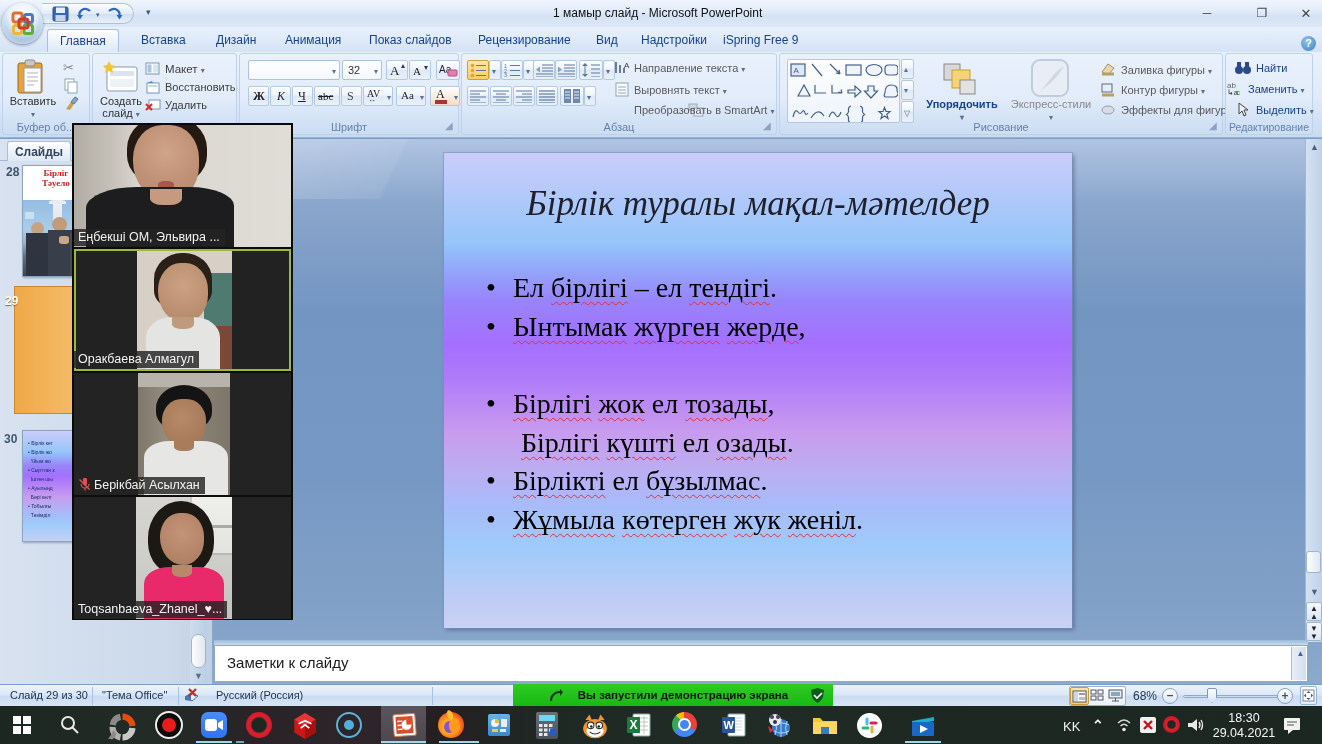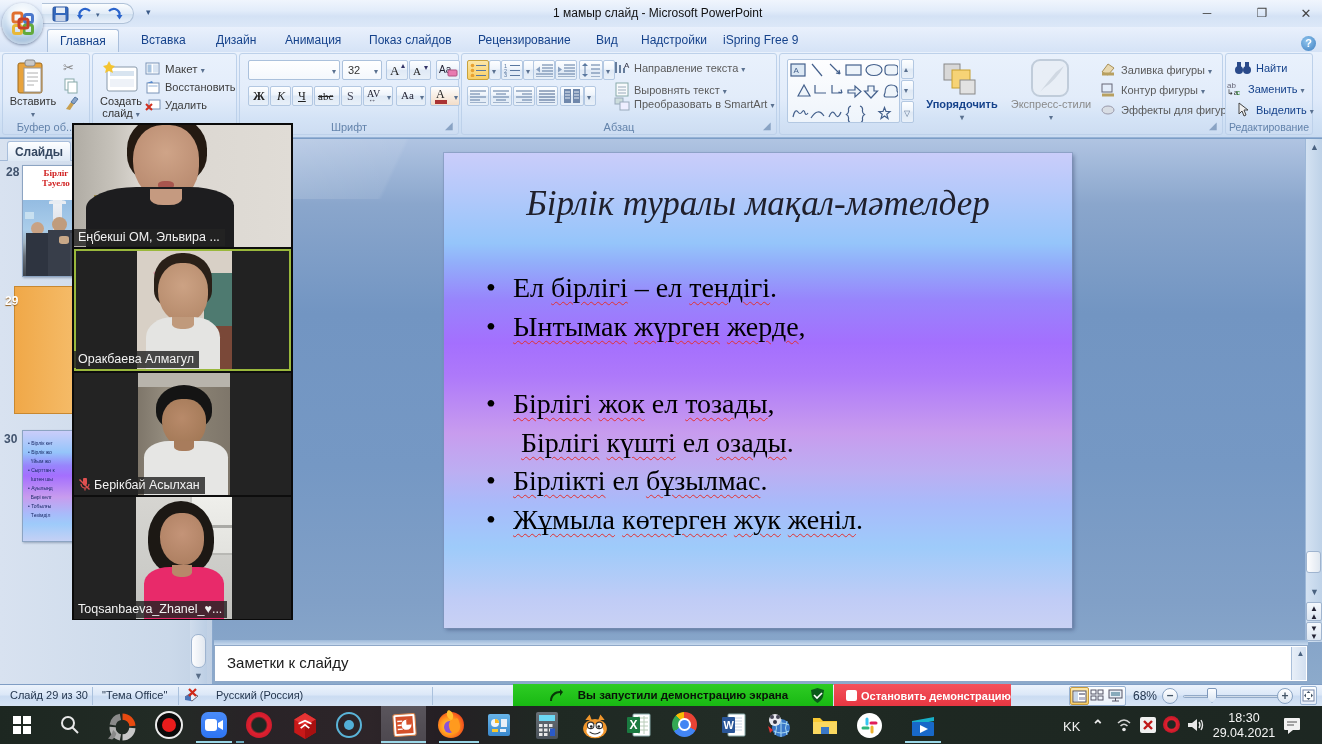--- a/index.html
+++ b/index.html
@@ -407,21 +407,21 @@
         <svg width="16" height="15">
             <rect x="2" y="1" width="12" height="13" fill="#f8fafc" stroke="#8aa"></rect>
             <g stroke="#9ab">
               <line x1="4" y1="5" x2="12" y2="5"></line>
               <line x1="4" y1="8" x2="12" y2="8"></line>
               <line x1="4" y1="11" x2="12" y2="11"></line>
             </g>
           </svg>
         <span class="rtext" style="position:absolute;left:20px;top:2px;color:#5a5a5a;">Выровнять текст <span class="dd">▾</span></span>
       </div>
-      <div class="abs" style="left:152px;top:42px;width:164px;height:16px;">
+      <div class="abs" style="left:152px;top:48px;width:164px;height:16px;text-align:center;">
         <svg width="16" height="15">
             <rect x="1" y="2" width="8" height="6" fill="#cdd" stroke="#9ab"></rect>
             <rect x="6" y="6" width="9" height="8" fill="#eef" stroke="#9ab"></rect>
           </svg>
         <span class="rtext" style="position:absolute;left:20px;top:2px;color:#5a5a5a;">Преобразовать в SmartArt <span class="dd">▾</span></span>
       </div>
       <div class="glabel">Абзац</div>
         <div class="launch">◢</div>
     </div>
 
@@ -490,20 +490,21 @@
             <path d="M2 13 h12" stroke="#b8a060" stroke-width="3"></path>
           </svg>
         <span class="rtext" style="position:absolute;left:21px;top:2px;color:#5a5a5a;">Контур фигуры <span class="dd">▾</span></span>
       </div>
       <div class="abs" style="left:320px;top:48px;width:124px;height:16px;">
         <svg width="17" height="15">
             <ellipse cx="8" cy="8" rx="6" ry="4" fill="#d8dde4" stroke="#99a"></ellipse>
           </svg>
         <span class="rtext" style="position:absolute;left:21px;top:2px;color:#5a5a5a;">Эффекты для фигур <span class="dd">▾</span></span>
       </div>
+      <div class="glabel">Рисование</div>
         <div class="launch">◢</div>
     </div>
 
     <div class="group" style="left:1225px;width:88px;">
       <div class="abs" style="left:8px;top:6px;width:80px;height:16px;">
         <svg width="18" height="15">
             <g fill="#2a4a8a">
               <circle cx="5" cy="10" r="4"></circle>
               <circle cx="13" cy="10" r="4"></circle>
               <rect x="3" y="2" width="4" height="6"></rect>
@@ -611,24 +612,20 @@
     </div>
     <div id="greenbar">
       <svg width="16" height="16" style="position:absolute;left:34px;top:4px;">
           <path d="M3 13 C3 6 8 3 13 3 L13 1 L16 4 L13 8 L13 5 C9 5 5 8 5 13 Z" fill="#073807"></path>
         </svg>
       <div style="position:absolute;left:55px;top:5px;width:230px;text-align:center;font-size:11.5px;font-weight:bold;color:#081408;white-space:nowrap;">Вы запустили демонстрацию экрана</div>
       <svg width="15" height="15" style="position:absolute;right:8px;top:4px;">
           <path d="M7.5 0 L14 2 L13 9 C12 12 9 14 7.5 15 C6 14 3 12 2 9 L1 2 Z" fill="#0a5a1a"></path>
           <path d="M4 7 l3 3 l5 -5" stroke="#fff" stroke-width="1.6" fill="none"></path>
         </svg>
-    </div>
-    <div id="redbar">
-      <div style="position:absolute;left:12px;top:6px;width:11px;height:11px;background:#fff;border-radius:2px;"></div>
-      <div style="position:absolute;left:27px;top:6px;font-size:11px;font-weight:bold;color:#fff;white-space:nowrap;">Остановить демонстрацию</div>
     </div>
 
     <div style="position:absolute;left:1069px;top:1px;width:57px;height:20px;background:linear-gradient(#fdfeff,#e8f0fa);border:1px solid #98b2d2;border-radius:2px;"></div>
     <div style="position:absolute;left:1070px;top:2px;width:19px;height:18px;background:linear-gradient(#fce6a8,#f8cf66);border:1px solid #c89a3c;border-radius:2px;">
       <svg width="15" height="13" style="margin:2px 0 0 1px;">
           <rect x="1" y="1" width="13" height="11" fill="#fff" stroke="#556"></rect>
           <rect x="2" y="2" width="4" height="9" fill="#c8d8ea"></rect>
           <rect x="7" y="3" width="6" height="2" fill="#99a"></rect>
           <rect x="7" y="7" width="6" height="3" fill="#bbc"></rect>
         </svg>

